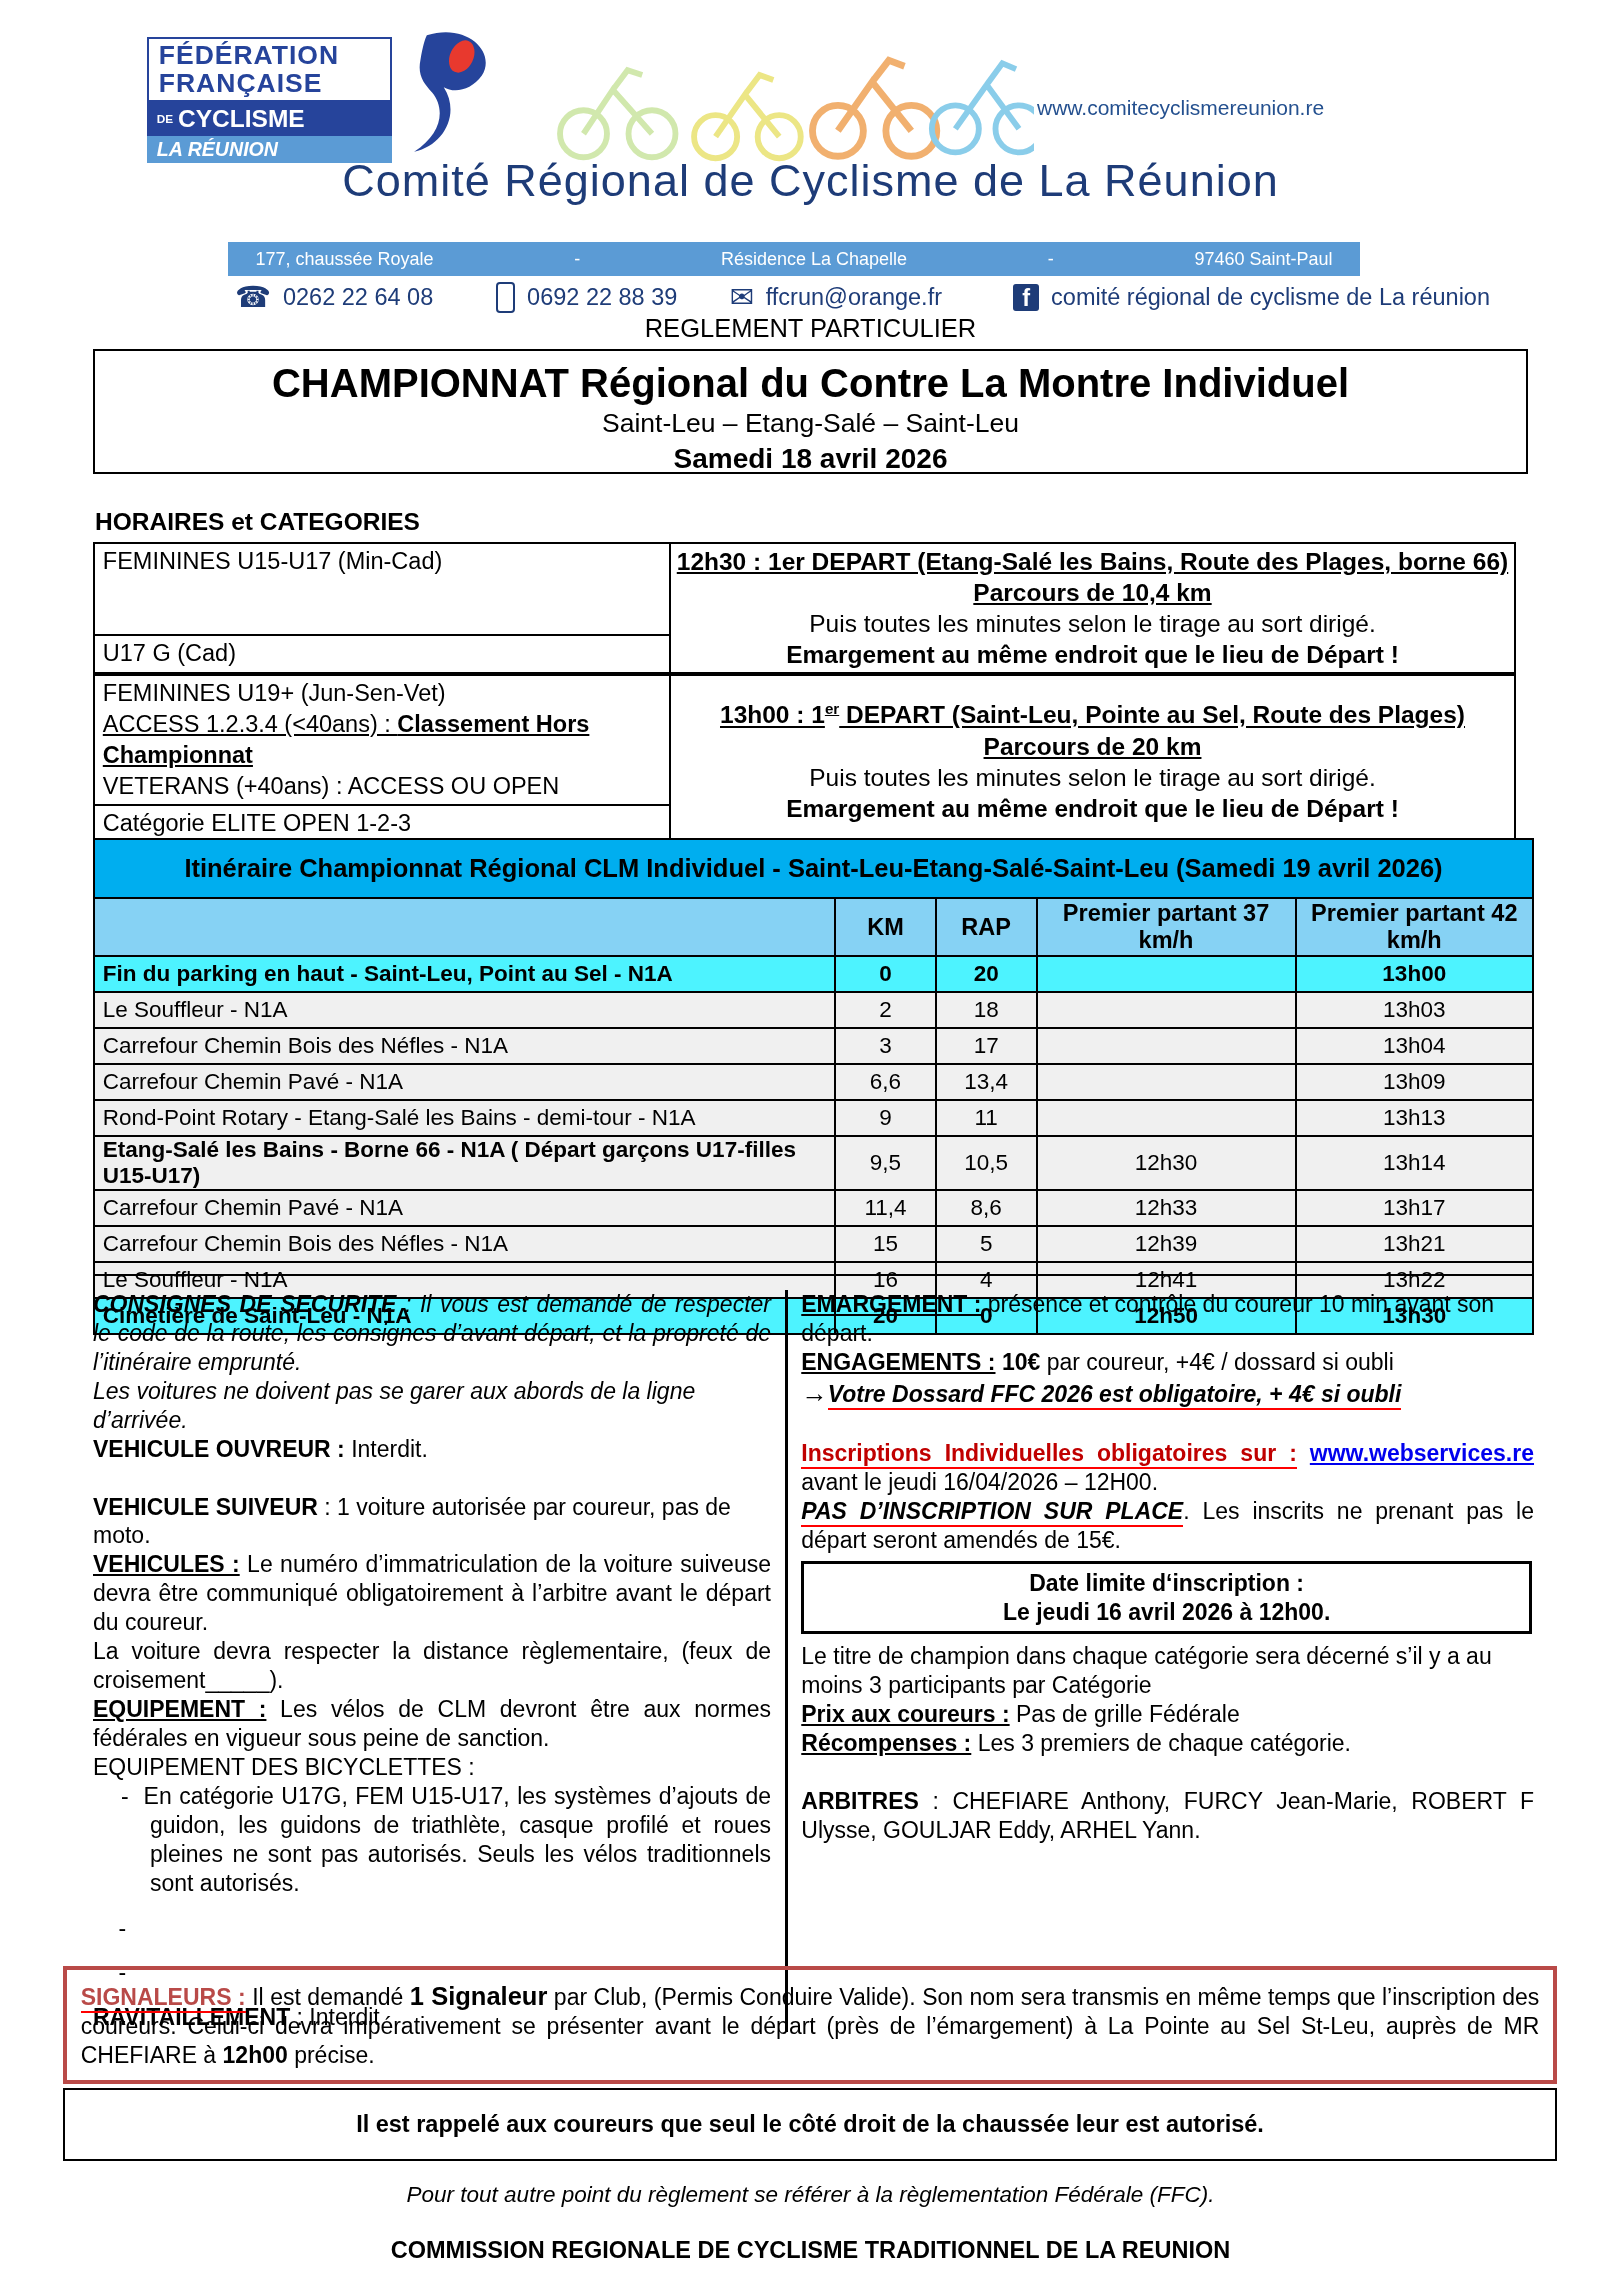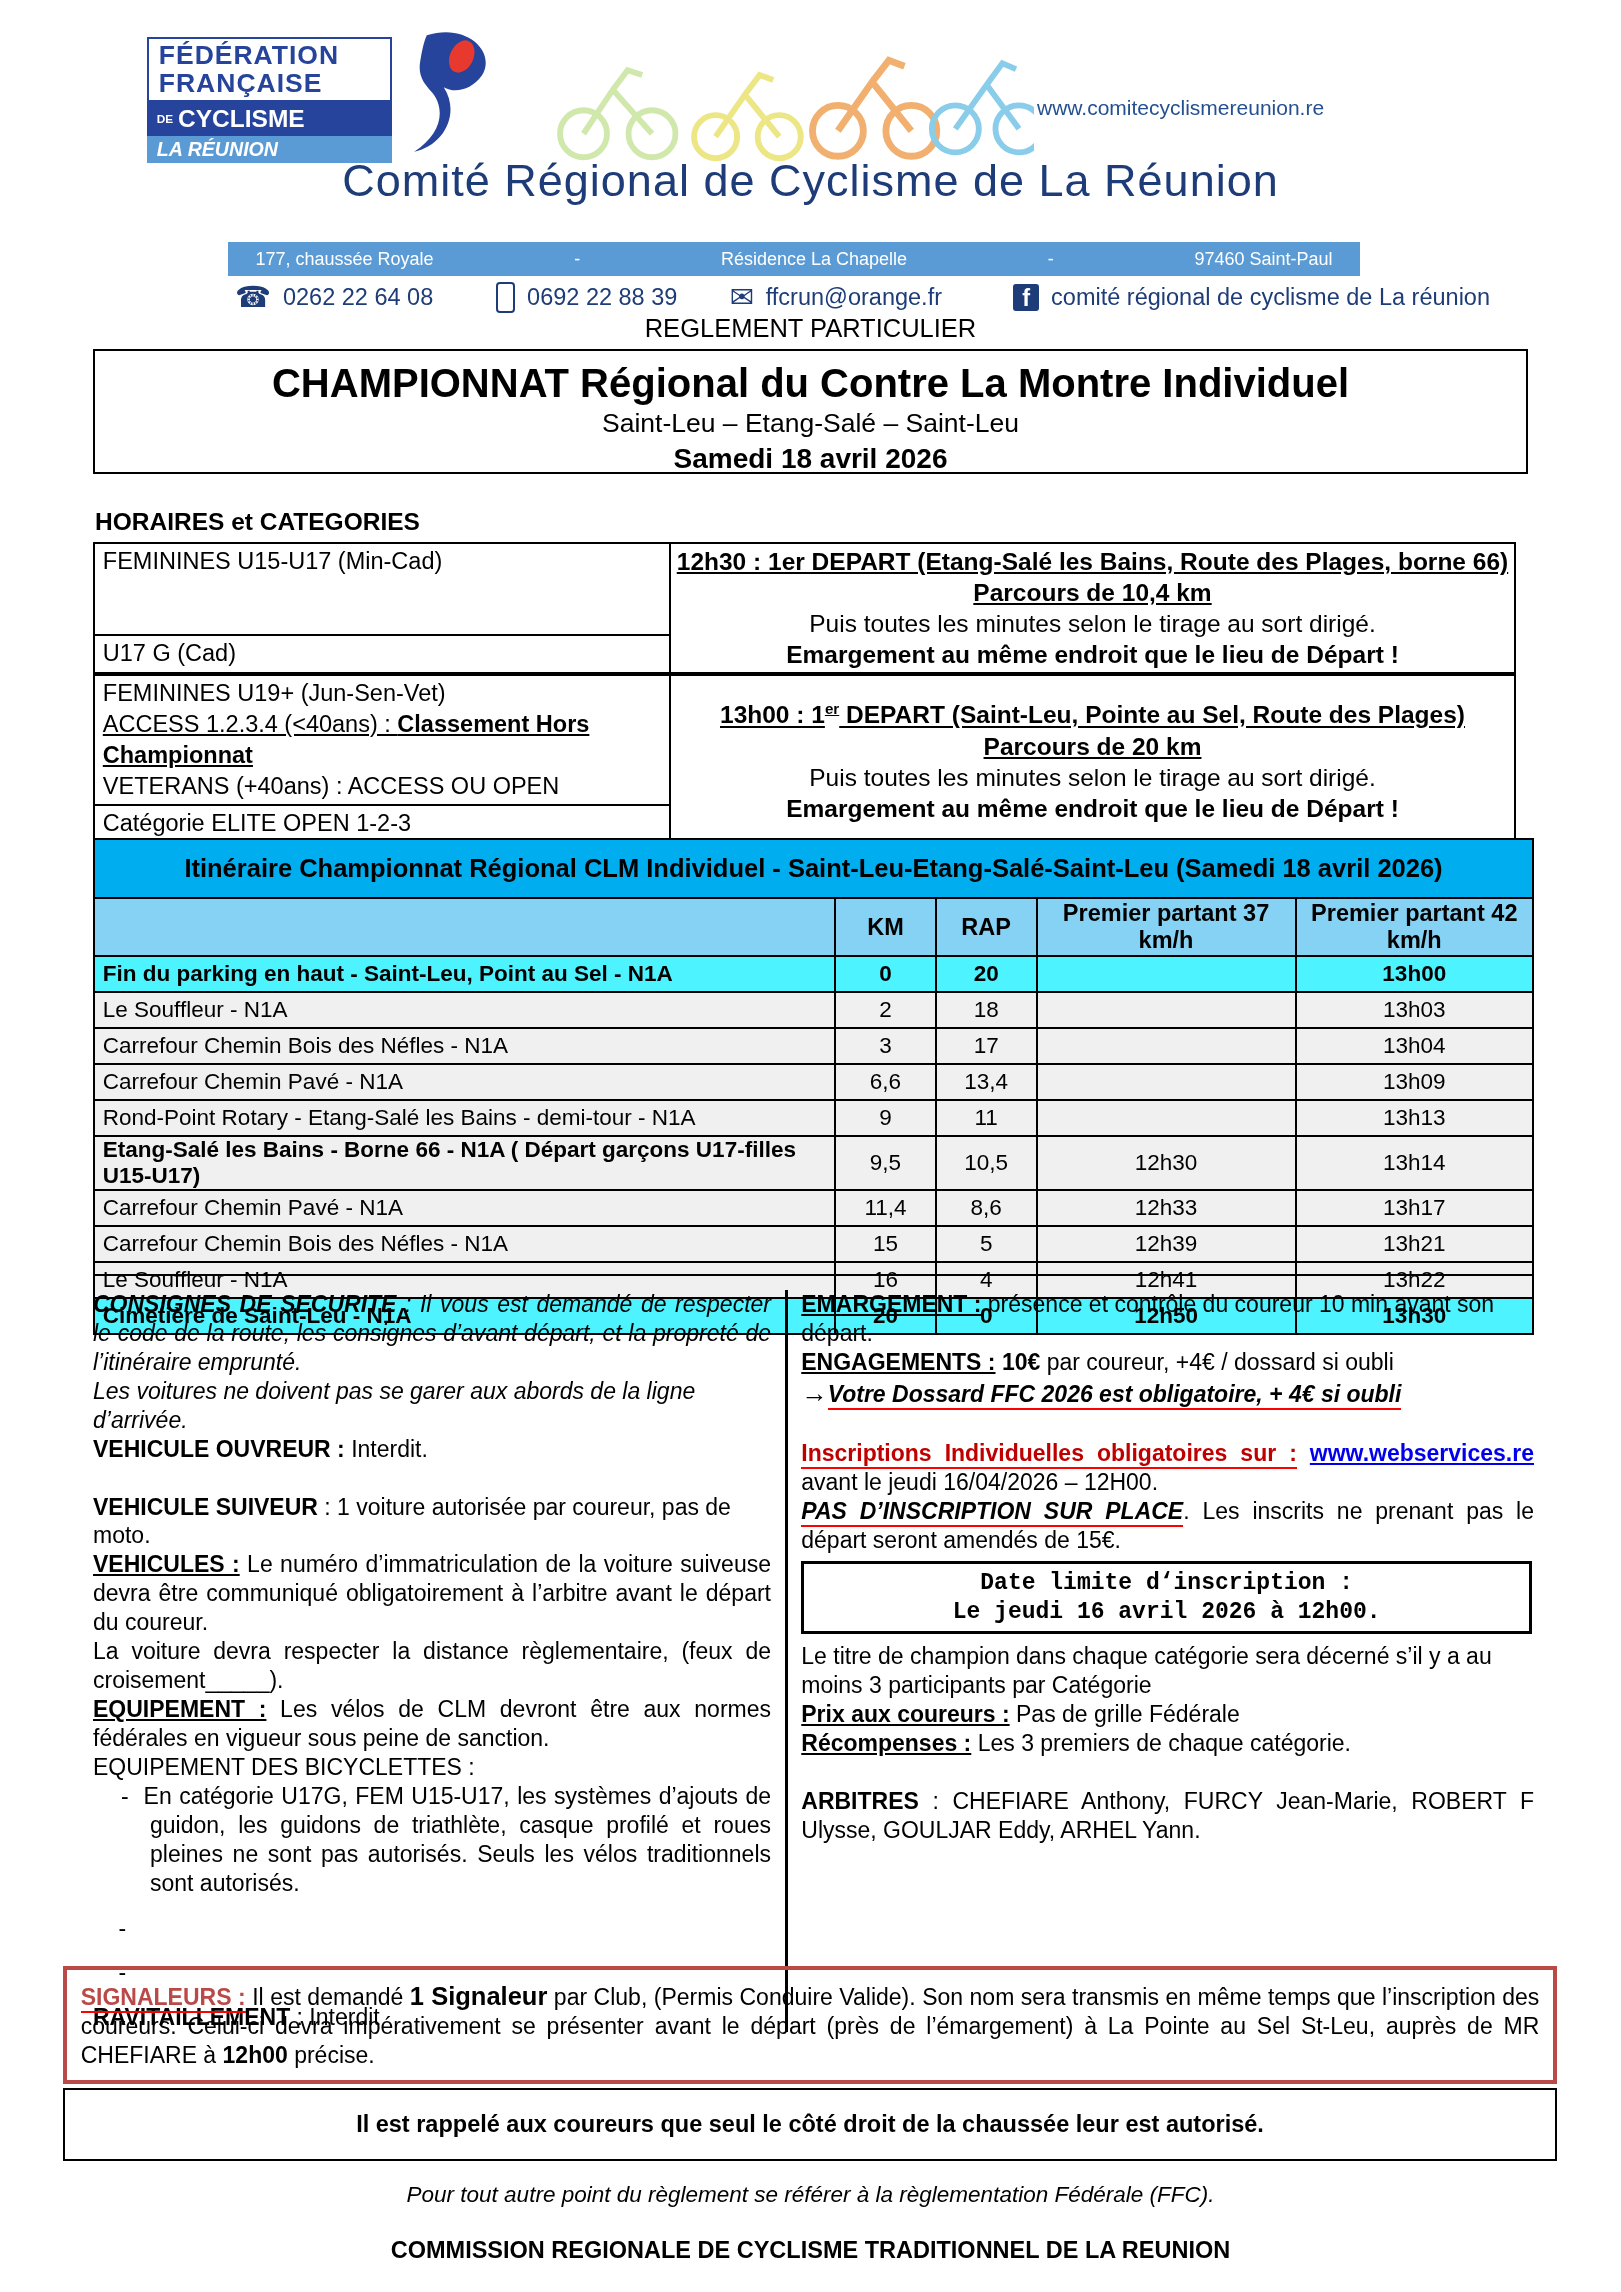--- a/index.html
+++ b/index.html
@@ -61,21 +61,21 @@
            padding-top:13.7px;display:flex;box-sizing:border-box;}
   .col-left{width:678px;}
   .divider{width:2.9px;background:#000;margin:0 13.7px;}
   .col-right{flex:1;}
   .para{margin:0;font-size:23px;line-height:1.26;}
   .just{text-align:justify;}
   .blank{min-height:29px;}
   .bullet{padding-left:57px;text-indent:-29px;}
   .bullet-empty{padding-left:25.5px;margin:15.7px 0 15.7px 0;}
   .boxed{border:3.9px solid #000;text-align:center;padding:4.9px 3.9px;margin:5.9px 2px 7.8px 0;}
-  .line{display:block;font-family:Liberation Mono, monospace;}
+  .line{display:block;}
   .b{font-weight:bold}.i{font-style:italic}
   .u{text-decoration:underline}
   .ru{border-bottom:2.9px solid #FF0000;padding-bottom:1px;}
   .dr{color:#C00000}.dr2{color:#B94A48}
   .lk{color:#0000EE;text-decoration:underline}
   .lg{font-size:25.5px}
   .sup{vertical-align:super;font-size:0.62em}
   .arrow{font-size:1.15em}
   
   .signaleurs{position:absolute;left:63px;top:1966px;width:1494px;border:4.9px solid #B94A48;
@@ -222,21 +222,21 @@
   <table class="itinerary">
     <colgroup>
       <col style="width:51.5%">
         <col style="width:7%">
         <col style="width:7%">
       <col style="width:18%">
         <col style="width:16.5%">
     </colgroup>
     <thead>
       <tr>
-          <td class="itin-title" colspan="5">Itinéraire Championnat Régional CLM Individuel - Saint-Leu-Etang-Salé-Saint-Leu (Samedi 18 avril 2026)</td>
+          <td class="itin-title" colspan="5">Itinéraire Championnat Régional CLM Individuel - Saint-Leu-Etang-Salé-Saint-Leu (Samedi 19 avril 2026)</td>
         </tr>
       <tr class="itin-head">
         <td></td>
         <td>KM</td>
         <td>RAP</td>
         <td>Premier partant 37 km/h</td>
         <td>Premier partant 42 km/h</td>
       </tr>
     </thead>
     <tbody>

